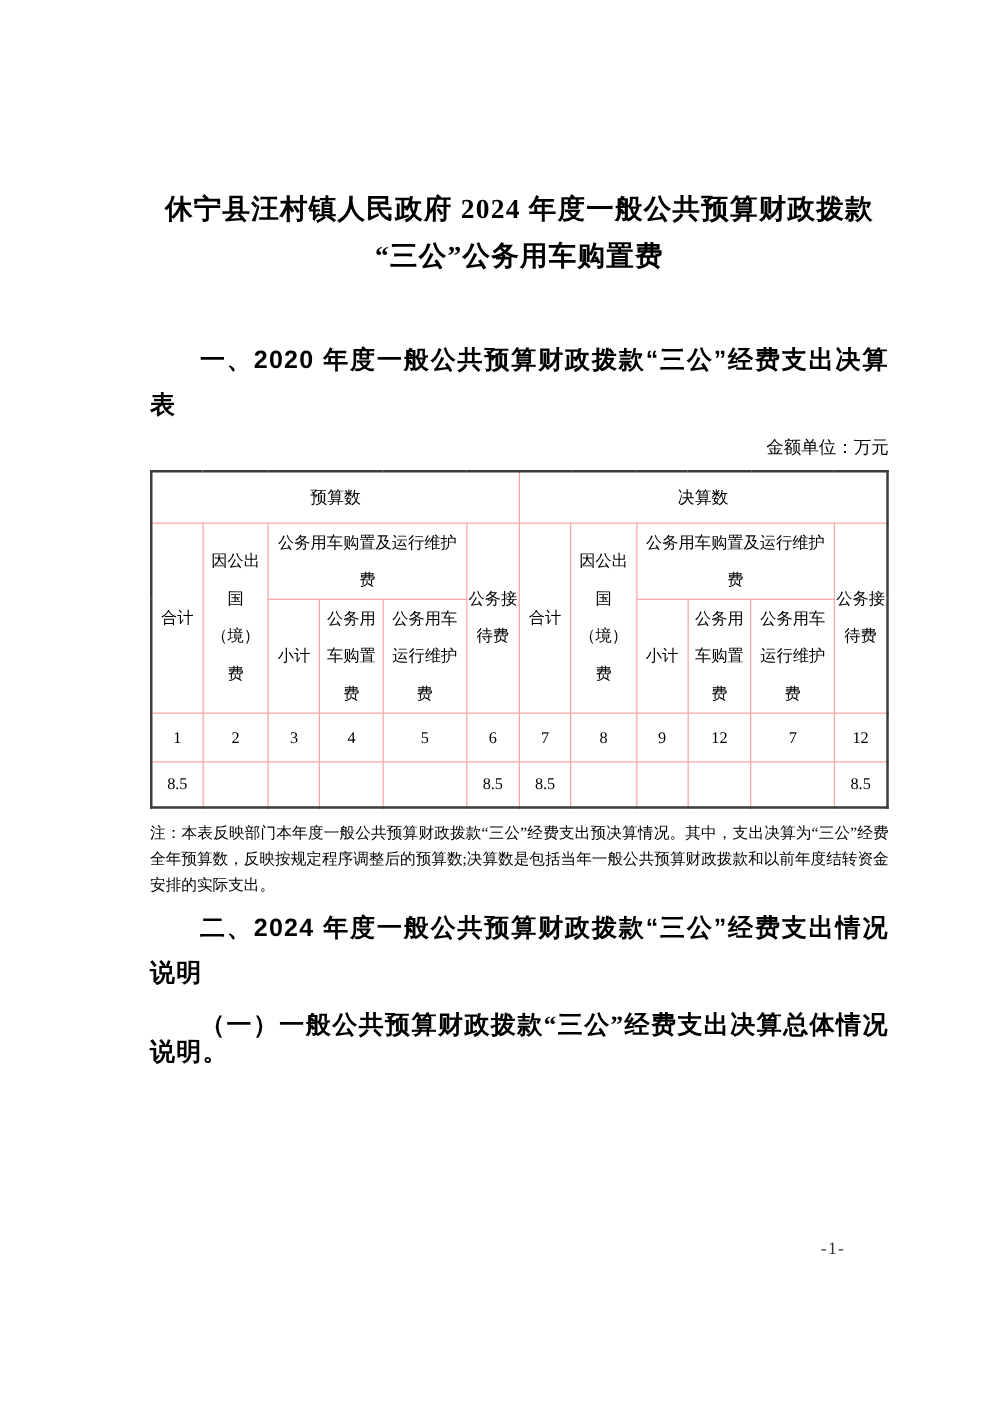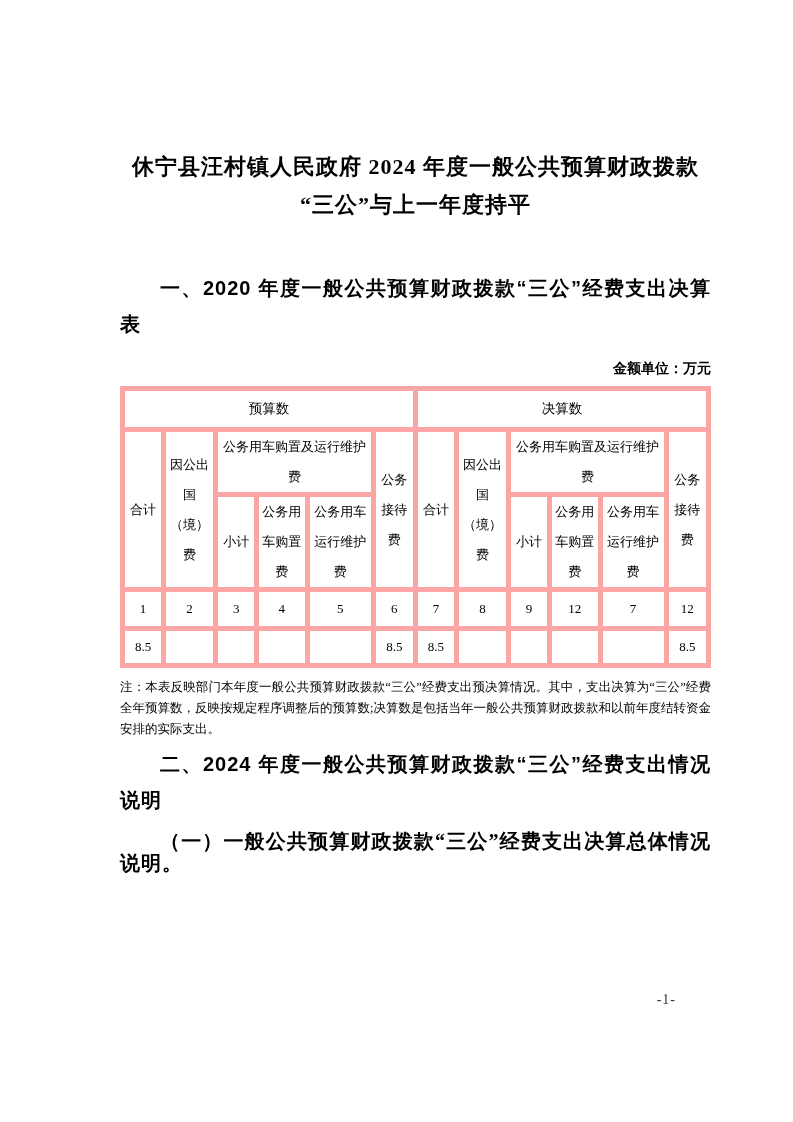--- a/index.html
+++ b/index.html
@@ -34,35 +34,34 @@
     font-family: "Liberation Sans", "DejaVu Sans", sans-serif;
     font-weight: bold;
     font-size: 20px;
     line-height: 36px;
     letter-spacing: 1px;
     text-align: justify;
     text-indent: 2em;
   }
   .sec-heading.sec2 { margin-top: 6px; }
   .unit-note {
-    margin-top: 18px;
+    margin-top: 8px;
     font-size: 14px;
     line-height: 18px;
     text-align: right;
-    font-weight: bold;
   }
   table.budget-table {
     margin-top: 8px;
     width: 100%;
     border-collapse: collapse;
     table-layout: fixed;
     border: 2px solid #3d3d3d;
   }
   table.budget-table td {
-    border: 5px solid #fca5a5;
+    border: 1px solid #fca5a5;
     text-align: center;
     vertical-align: middle;
     padding: 0 1px;
     font-size: 13px;
   }
   tr.row-group td { height: 41px; font-size: 13.5px; }
   tr.row-band td { height: 40px; }
   tr.row-sub td { height: 77px; }
   td.hdr { font-size: 12.5px; line-height: 30px; }
   tr.row-nums td { height: 39px; }
@@ -101,21 +100,21 @@
   }
 </style>
 </head>
 <body>
 
 <div class="page">
   <div class="content">
 
     <div class="doc-title">
       <div>休宁县汪村镇人民政府 2024 年度一般公共预算财政拨款</div>
-      <div>“三公”与上一年度持平</div>
+      <div>“三公”公务用车购置费</div>
     </div>
 
     <div class="sec-heading">一、2020 年度一般公共预算财政拨款“三公”经费支出决算表</div>
 
     <div class="unit-note">金额单位：万元</div>
 
     <table class="budget-table">
       <colgroup>
         <col style="width:7.0%">
           <col style="width:8.9%">

